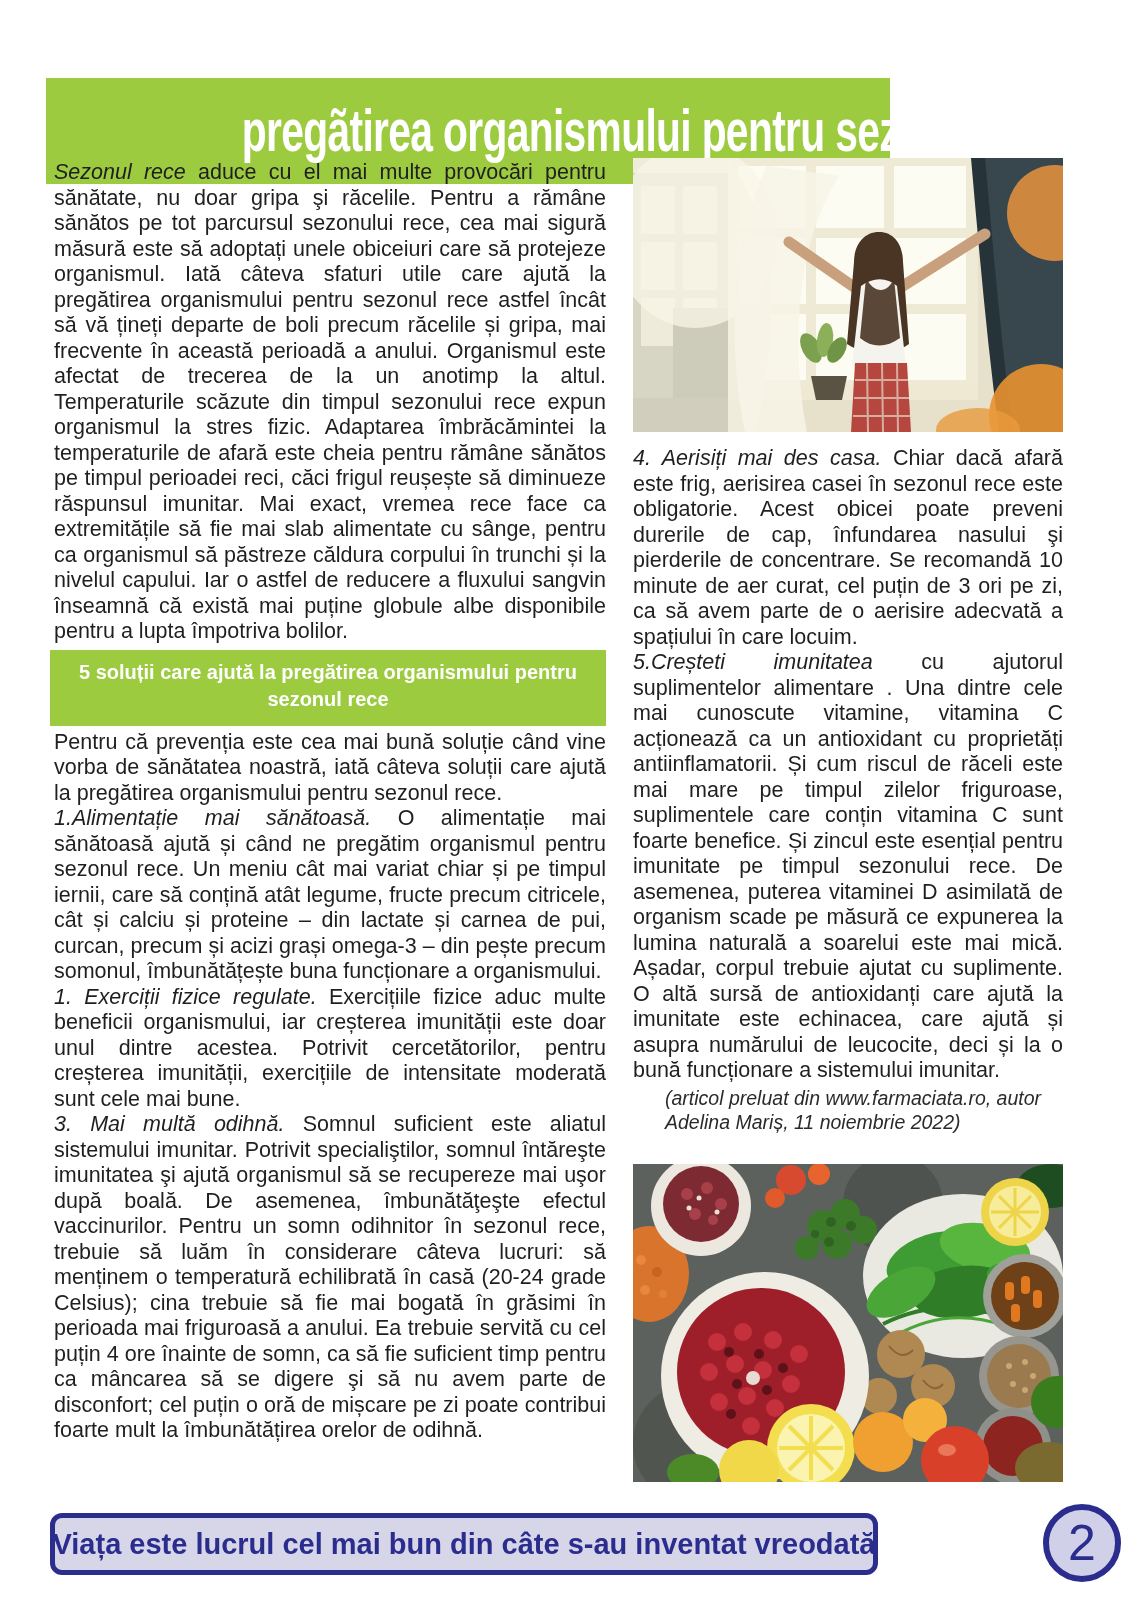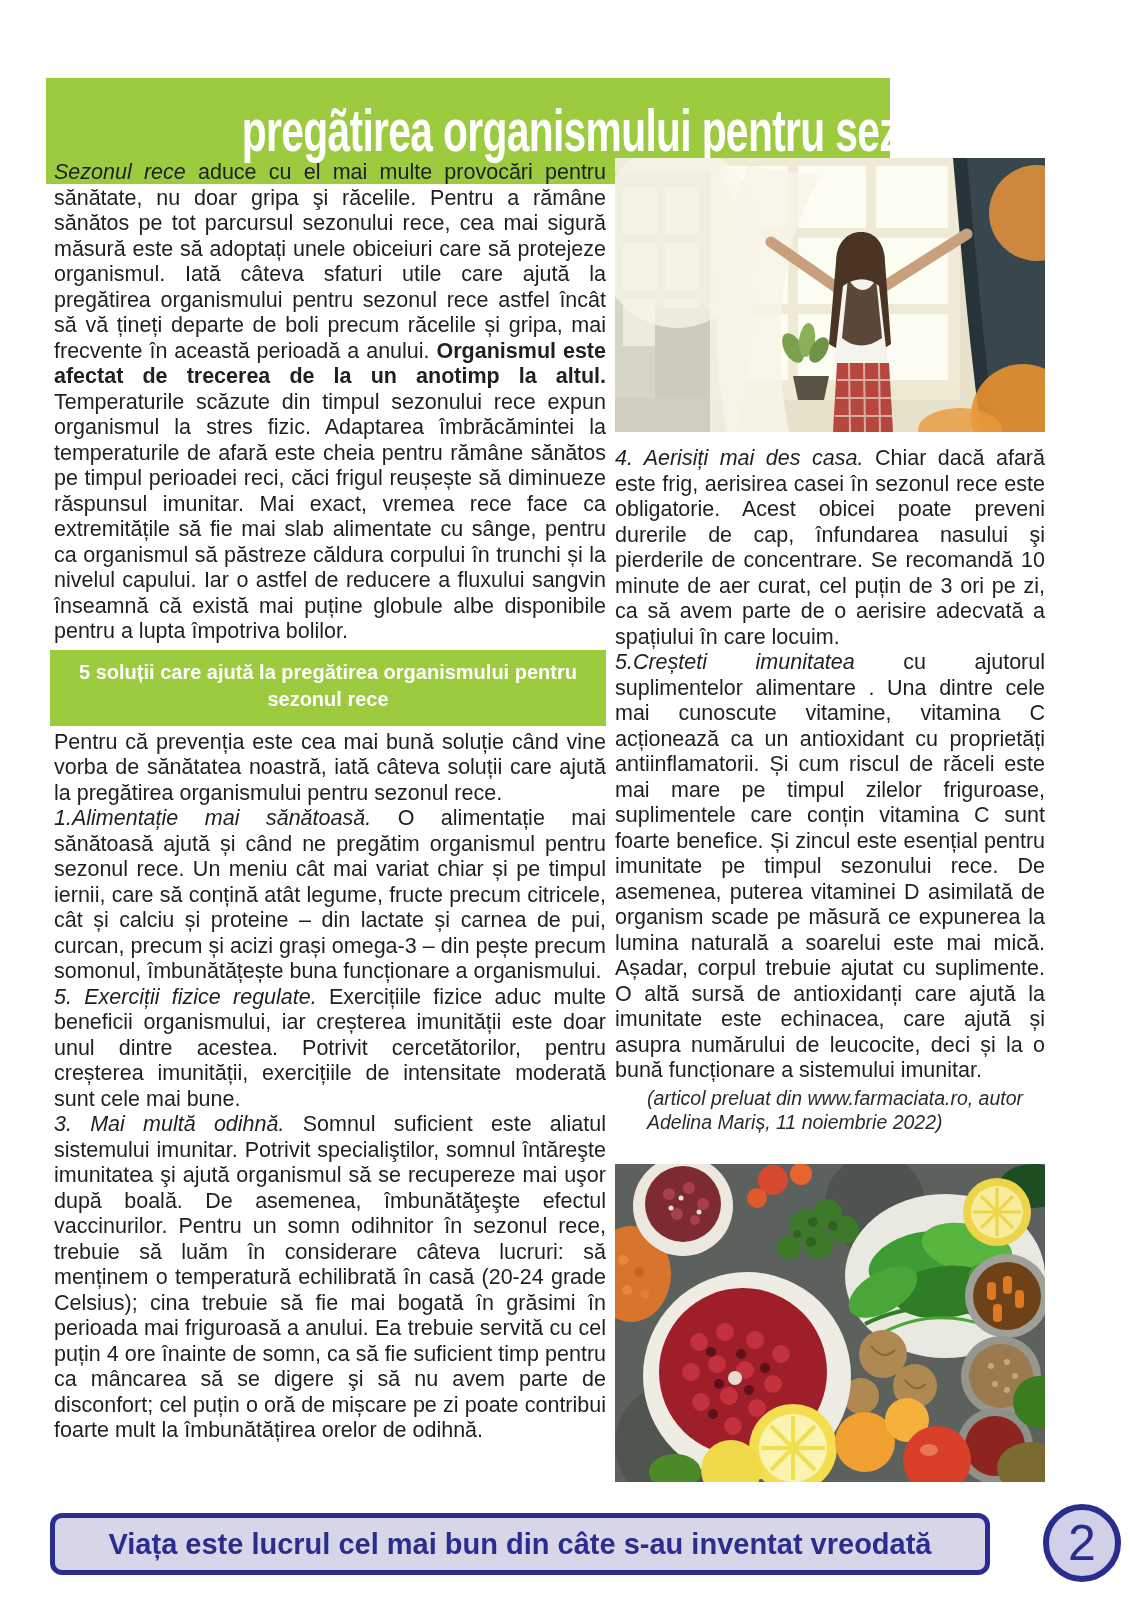--- a/index.html
+++ b/index.html
@@ -26,42 +26,42 @@
   .header-title{
     color:#ffffff;font-weight:bold;font-size:60px;line-height:1;
     white-space:nowrap;transform:scaleX(0.68);letter-spacing:-1px;
   }
   
   .col-left{
     position:absolute;left:54px;top:160px;width:552px;
     font-size:21.5px;line-height:25.5px;text-align:justify;
   }
   .col-right{
-    position:absolute;left:615px;top:158px;width:430px;
+    position:absolute;left:633px;top:158px;width:430px;
     font-size:21.5px;line-height:25.5px;text-align:justify;
   }
   p{margin:0;}
   .bi{font-weight:normal;font-style:italic;}
-  .b{font-weight:bold;}
+  .b{font-weight:normal;}
   .solutions-box{
     background:var(--green);color:#ffffff;font-weight:bold;
     font-size:20px;line-height:27px;text-align:center;
     margin:5px 0 4px -4px;padding:9px 26px 13px;
   }
   .rc-text{margin-top:14px;}
   .attribution{
     font-style:italic;font-size:19.5px;line-height:24.5px;
     text-align:left;margin-top:2px;color:#2a2a2d;margin-left:32px;
   }
   figure{margin:0;}
   .photo{display:block;width:430px;}
   .photo-food{margin-top:29px;}
   
   .footer-box{
-    position:absolute;left:50px;top:1513px;width:940px;height:62px;
+    position:absolute;left:50px;top:1513px;width:828px;height:62px;
     box-sizing:border-box;background:var(--footer-bg);
     border:5px solid var(--blue);border-radius:12px;
     display:flex;align-items:center;justify-content:center;
   }
   .footer-text{
     color:var(--blue);font-weight:bold;font-size:29px;white-space:nowrap;
   }
   .page-badge{
     position:absolute;left:1043px;top:1504px;width:78px;height:78px;
     box-sizing:border-box;background:#d0d0e8;
@@ -82,21 +82,21 @@
   <div class="col-left">
     <p><span class="bi">Sezonul rece</span><span> aduce cu el mai multe provocări pentru sănătate, nu doar gripa şi răcelile. Pentru a rămâne sănătos pe tot parcursul sezonului rece, cea mai sigură măsură este să adoptați unele obiceiuri care să protejeze organismul. Iată câteva sfaturi utile care ajută la pregătirea organismului pentru sezonul rece astfel încât să vă țineți departe de boli precum răcelile și gripa, mai frecvente în această perioadă a anului. </span><span class="b">Organismul este afectat de trecerea de la un anotimp la altul.</span><span> Temperaturile scăzute din timpul sezonului rece expun organismul la stres fizic. Adaptarea îmbrăcămintei la temperaturile de afară este cheia pentru rămâne sănătos pe timpul perioadei reci, căci frigul reușește să diminueze răspunsul imunitar. Mai exact, vremea rece face ca extremitățile să fie mai slab alimentate cu sânge, pentru ca organismul să păstreze căldura corpului în trunchi și la nivelul capului. Iar o astfel de reducere a fluxului sangvin înseamnă că există mai puține globule albe disponibile pentru a lupta împotriva bolilor.</span></p>
 
     <div class="solutions-box">
       <span>5 soluții care ajută la pregătirea organismului pentru sezonul rece</span>
     </div>
 
     <p>Pentru că prevenția este cea mai bună soluție când vine vorba de sănătatea noastră, iată câteva soluții care ajută la pregătirea organismului pentru sezonul rece.</p>
 
     <p><span class="bi">1.Alimentație mai sănătoasă.</span><span> O alimentație mai sănătoasă ajută și când ne pregătim organismul pentru sezonul rece. Un meniu cât mai variat chiar și pe timpul iernii, care să conțină atât legume, fructe precum citricele, cât și calciu și proteine – din lactate și carnea de pui, curcan, precum și acizi grași omega-3 – din pește precum somonul, îmbunătățește buna funcționare a organismului.</span></p>
-    <p><span class="bi">5. Exerciții fizice regulate.</span><span> Exercițiile fizice aduc multe beneficii organismului, iar creșterea imunității este doar unul dintre acestea. Potrivit cercetătorilor, pentru creșterea imunității, exercițiile de intensitate moderată sunt cele mai bune.</span></p>
+    <p><span class="bi">1. Exerciții fizice regulate.</span><span> Exercițiile fizice aduc multe beneficii organismului, iar creșterea imunității este doar unul dintre acestea. Potrivit cercetătorilor, pentru creșterea imunității, exercițiile de intensitate moderată sunt cele mai bune.</span></p>
     <p><span class="bi">3. Mai multă odihnă.</span><span> Somnul suficient este aliatul sistemului imunitar. Potrivit specialiştilor, somnul întăreşte imunitatea şi ajută organismul să se recupereze mai uşor după boală. De asemenea, îmbunătăţeşte efectul vaccinurilor. Pentru un somn odihnitor în sezonul rece, trebuie să luăm în considerare câteva lucruri: să menținem o temperatură echilibrată în casă (20-24 grade Celsius); cina trebuie să fie mai bogată în grăsimi în perioada mai friguroasă a anului. Ea trebuie servită cu cel puțin 4 ore înainte de somn, ca să fie suficient timp pentru ca mâncarea să se digere şi să nu avem parte de disconfort; cel puțin o oră de mișcare pe zi poate contribui foarte mult la îmbunătățirea orelor de odihnă.</span></p>
   </div>
 
   <div class="col-right">
 
     <figure>
       <svg class="photo" width="430" height="274" viewBox="0 0 430 274">
         <rect width="430" height="274" fill="#e7e0cb"></rect>
 
         <rect x="0" y="15" width="95" height="259" fill="#6b705c"></rect>

